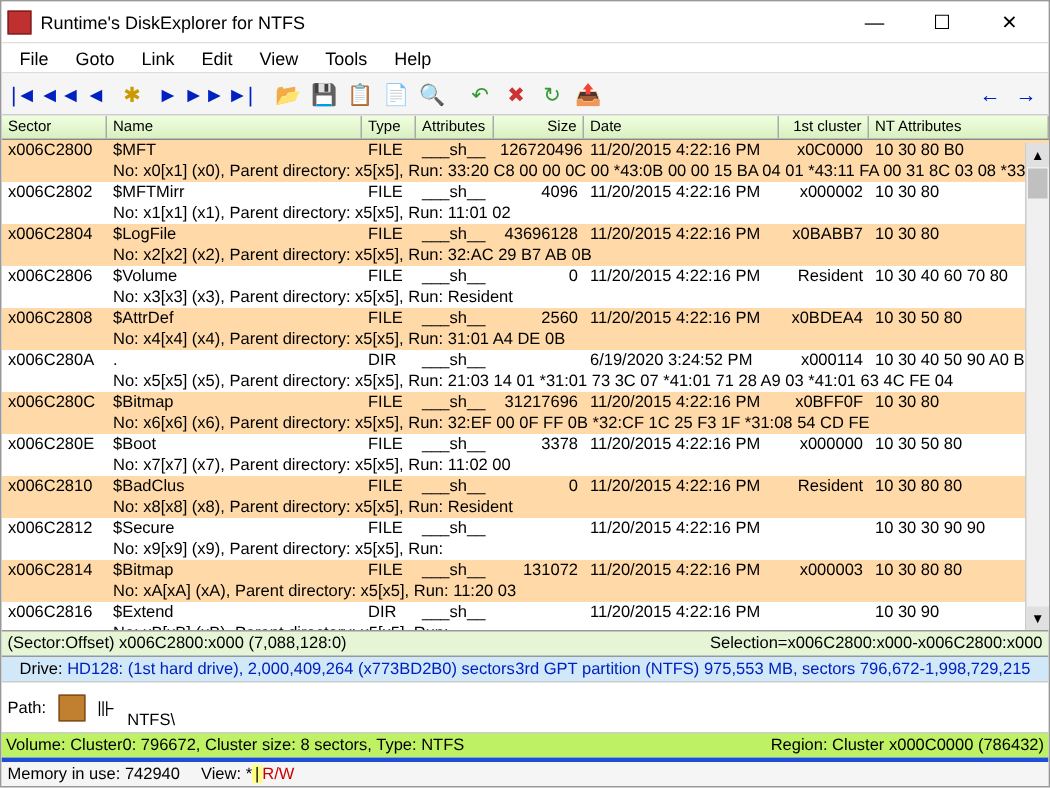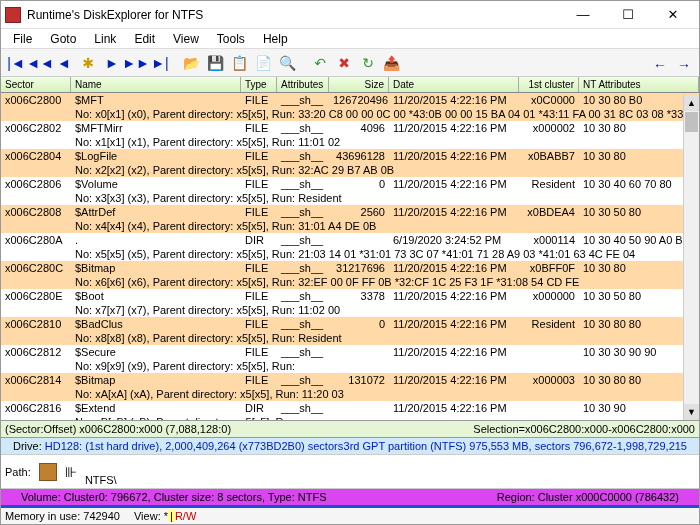--- a/index.html
+++ b/index.html
@@ -28,21 +28,21 @@
 .trow{display:flex;font-size:11px;height:14px;align-items:center;white-space:nowrap;overflow:hidden}
 .trow.even{background:#ffd9a8}
 .trow.odd{background:#fff}
 .td{padding:0 4px;overflow:hidden}
 .detail{font-size:11px;padding:0 4px 0 74px;color:#000;height:14px;display:flex;align-items:center;white-space:nowrap;overflow:hidden}
 .detail.even{background:#ffd9a8}
 .detail.odd{background:#fff}
 .statusline{display:flex;justify-content:space-between;padding:2px 4px;font-size:11px;border-top:1px solid #999;background:#e6f5d6}
 .drivebar{background:#d0e8f8;padding:2px 12px;display:flex;justify-content:space-between;font-size:11px;border-top:1px solid #999}
 .pathbar{background:#fff;padding:2px 4px;display:flex;align-items:center;gap:8px;font-size:11px;border-top:1px solid #ccc;height:34px}
-.volbar{display:flex;justify-content:space-between;padding:2px 20px;font-size:11px;border-top:1px solid #ccc;background:#d946ef}
+.volbar{display:flex;justify-content:space-between;padding:2px 3px;font-size:11px;border-top:1px solid #ccc;background:#bef264}
 .membar{display:flex;padding:2px 4px;font-size:11px;border-top:3px solid #1d4ed8;background:#f5f5f5}
 .bold{font-weight:normal}
 .blue{color:#0020c0}
 .scrollbar-v{position:absolute;right:0;top:18px;bottom:0;width:16px;background:#f0f0f0;border-left:1px solid #ccc}
 .sbtn{height:16px;background:#e0e0e0;display:flex;align-items:center;justify-content:center;font-size:9px}
 .bootj{width:18px;height:18px;background:#c08030;border:1px solid #805020;display:inline-block}
 .rw{color:#c00}
 </style>
 </head>
 <body>

